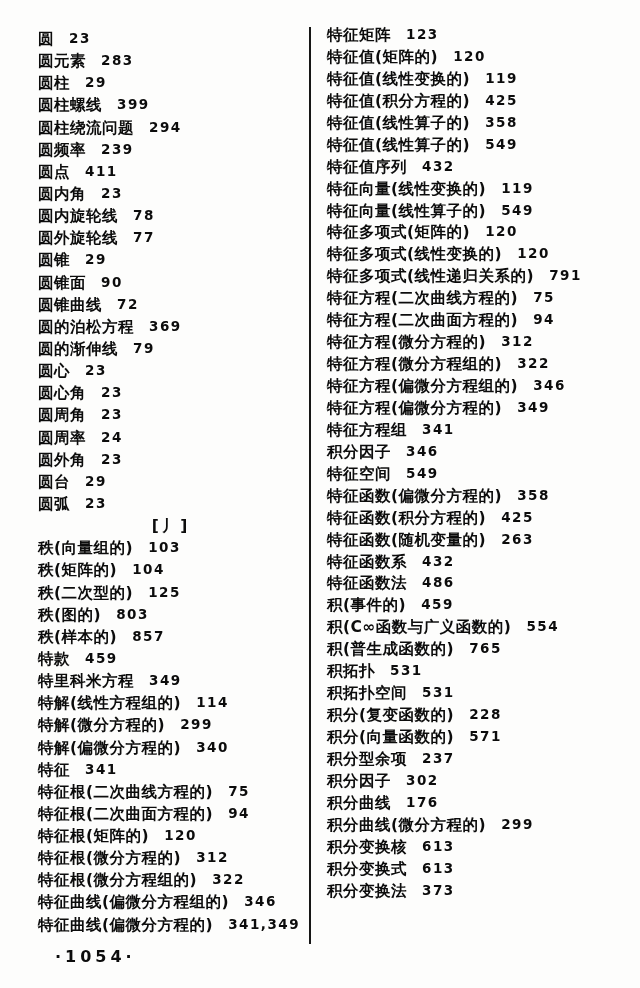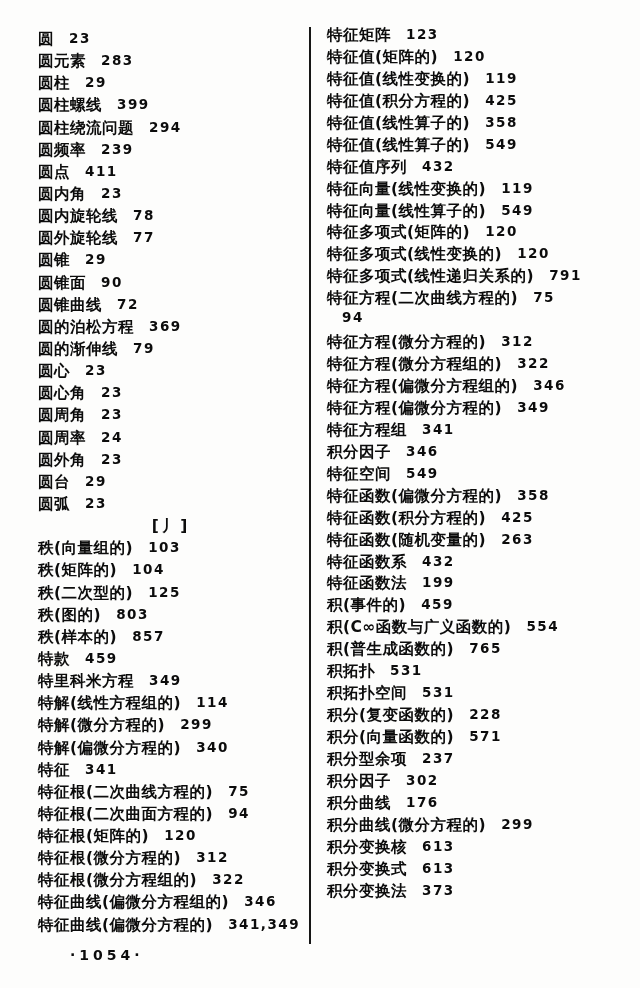--- a/index.html
+++ b/index.html
@@ -46,24 +46,23 @@
   .section-row { justify-content: center; }
   .section-label {
     font-size: 15.5px;
     font-weight: bold;
     letter-spacing: 3px;
   }
   .footer {
     position: absolute;
     left: 55px;
     top: 947px;
-    font-size: 14px;
+    font-size: 16px;
     font-weight: bold;
     letter-spacing: 4px;
-    margin-left: 15px;
   }
 </style>
 </head>
 <body>
 
 <div class="page">
   <div class="divider"></div>
   <div class="col left" id="left-col">
       <div class="row">
         <span class="term">圆</span>
@@ -276,20 +275,21 @@
       </div>
       <div class="row">
         <span class="term">特征多项式(线性递归关系的)</span>
         <span class="pages">791</span>
       </div>
       <div class="row">
         <span class="term">特征方程(二次曲线方程的)</span>
         <span class="pages">75</span>
       </div>
       <div class="row">
+        <span class="term">特征方程(二次曲面方程的)</span>
         <span class="pages">94</span>
       </div>
       <div class="row">
         <span class="term">特征方程(微分方程的)</span>
         <span class="pages">312</span>
       </div>
       <div class="row">
         <span class="term">特征方程(微分方程组的)</span>
         <span class="pages">322</span>
       </div>
@@ -324,21 +324,21 @@
       <div class="row">
         <span class="term">特征函数(随机变量的)</span>
         <span class="pages">263</span>
       </div>
       <div class="row">
         <span class="term">特征函数系</span>
         <span class="pages">432</span>
       </div>
       <div class="row">
         <span class="term">特征函数法</span>
-        <span class="pages">199</span>
+        <span class="pages">486</span>
       </div>
       <div class="row">
         <span class="term">积(事件的)</span>
         <span class="pages">459</span>
       </div>
       <div class="row">
         <span class="term">积(C∞函数与广义函数的)</span>
         <span class="pages">554</span>
       </div>
       <div class="row">

